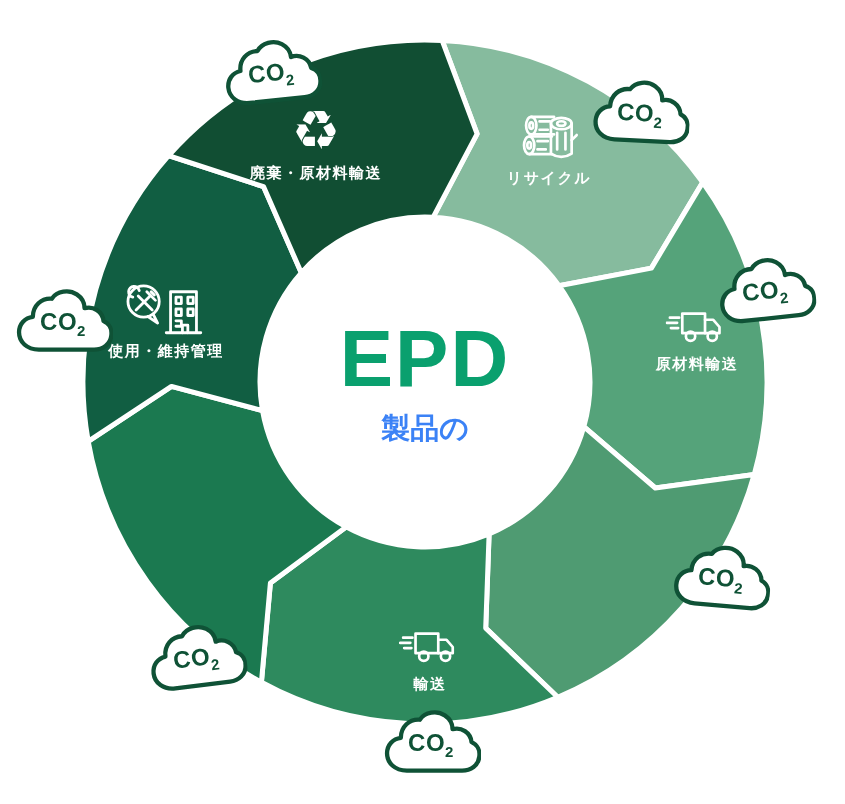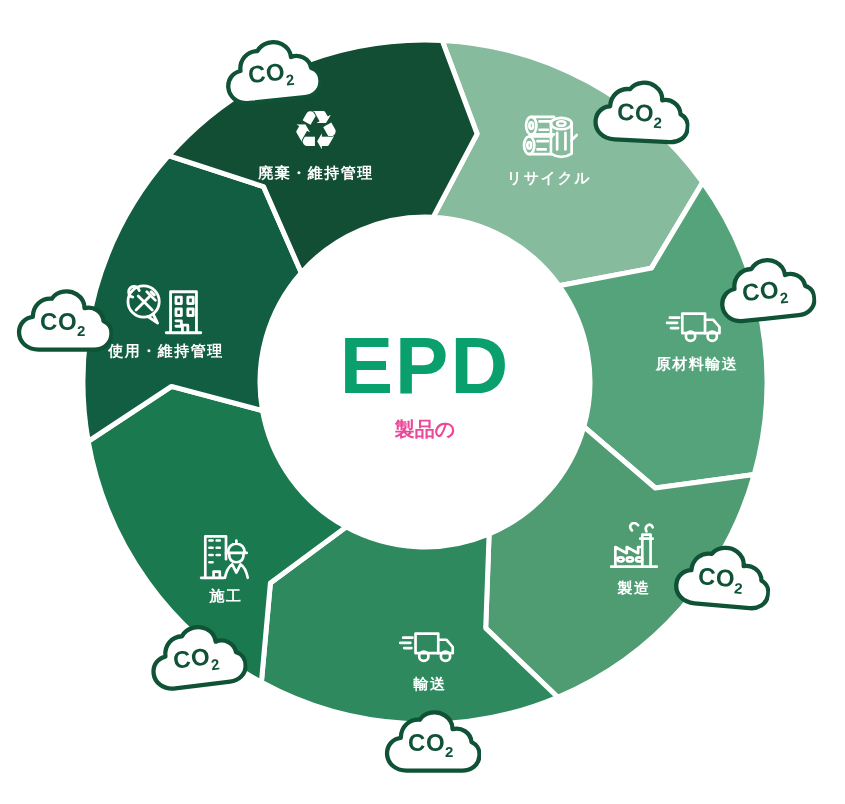--- a/index.html
+++ b/index.html
@@ -20,21 +20,21 @@
   .cloud svg{width:100%;height:100%;display:block;}
   .cloud-path{fill:#ffffff;stroke:#0f5236;stroke-width:5;stroke-linejoin:round;}
   .cloud-text{position:absolute;top:24px;left:0;width:100%;text-align:center;color:#0f5236;
               font-weight:800;font-size:24px;letter-spacing:.5px;}
   .cloud-text .sub{font-size:15px;vertical-align:-6px;}
 
   
   .center{position:absolute;left:425px;top:385px;transform:translate(-50%,-50%);
           text-align:center;width:340px;z-index:2;}
   .epd-title{font-size:80px;font-weight:800;color:#0aa06e;letter-spacing:2px;line-height:1;margin-bottom:8px;}
-  .epd-sub{font-size:20px;font-weight:700;color:#ec4899;line-height:1.5;}
+  .epd-sub{font-size:29px;font-weight:700;color:#3b82f6;line-height:1.5;}
   .epd-sub span{display:block;}
 </style>
 </head>
 <body>
 
 <div class="canvas">
 
   <svg id="wheel-svg" viewBox="0 0 845 804">
       <path d="M442.1,40.4 A342,342 0 0 1 702.7,182.4 L651.4,268.1 L559.0,285.7 A165,165 0 0 0 433.2,217.2 L477.1,133.9 Z" fill="#86bb9e" stroke="#ffffff" stroke-width="5" stroke-linejoin="round"></path>
       <path d="M702.7,182.4 A342,342 0 0 1 754.2,474.6 L655.3,488.0 L583.8,426.7 A165,165 0 0 0 559.0,285.7 L651.4,268.1 Z" fill="#55a37a" stroke="#ffffff" stroke-width="5" stroke-linejoin="round"></path>
@@ -76,82 +76,55 @@
         <path d="M16,7 H38 V26 H16 Z"></path>
         <path d="M38,13 H46 L52,20 V26 H38"></path>
         <circle cx="24" cy="29" r="4.5"></circle>
           <circle cx="45" cy="29" r="4.5"></circle>
         <path d="M4,11 H13 M1,16 H11 M5,21 H12"></path>
       </svg>
     </div>
     <div class="seg-label">原材料輸送</div>
   </div>
 
-  <div class="seg-block" style="left:634px;top:560px;">
-    <div class="seg-icon">
-      <svg width="58" height="50" viewBox="0 0 56 48">
-        <path d="M6,43 H50"></path>
-        <path d="M10,43 V24 L21,30 V24 L32,30 V24 H34"></path>
-        <path d="M36,43 V12 H44 V43 M34,16 H46"></path>
-        <ellipse cx="15" cy="36" rx="3" ry="2"></ellipse>
-          <ellipse cx="24" cy="36" rx="3" ry="2"></ellipse>
-          <ellipse cx="33" cy="36" rx="3" ry="2"></ellipse>
-        <path d="M26,8 C21,3 28,-2 32,3 M40,9 C37,3 45,0 46,5"></path>
-      </svg>
-    </div>
-    <div class="seg-label">製造</div>
-  </div>
 
   <div class="seg-block" style="left:430px;top:660px;">
     <div class="seg-icon">
       <svg width="62" height="42" viewBox="0 0 60 40">
         <path d="M16,7 H38 V26 H16 Z"></path>
         <path d="M38,13 H46 L52,20 V26 H38"></path>
         <circle cx="24" cy="29" r="4.5"></circle>
           <circle cx="45" cy="29" r="4.5"></circle>
         <path d="M4,11 H13 M1,16 H11 M5,21 H12"></path>
       </svg>
     </div>
     <div class="seg-label">輸送</div>
   </div>
 
-  <div class="seg-block" style="left:226px;top:568px;">
-    <div class="seg-icon">
-      <svg width="58" height="50" viewBox="0 0 56 48">
-        <path d="M8,46 V6 H28 V28"></path>
-        <path d="M12,10 h3 M19,10 h3 M12,17 h3 M19,17 h3 M12,24 h3 M19,24 h3 M12,31 h3"></path>
-        <path d="M16,46 V40 H22 V46 M4,46 H26"></path>
-        <path d="M30,21 A8,8 0 0 1 46,21 M28,22 H48 M38,13 V10"></path>
-        <path d="M31,23 Q31,31 38,31 Q45,31 45,23"></path>
-        <path d="M27,46 Q29,36 34,33 M49,46 Q47,36 42,33 M34,33 L38,41 L42,33"></path>
-      </svg>
-    </div>
-    <div class="seg-label">施工</div>
-  </div>
 
   <div class="seg-block" style="left:166px;top:322px;">
     <div class="seg-icon">
       <svg width="82" height="52" viewBox="0 0 76 48">
         <circle cx="17" cy="17" r="14.5"></circle>
         <path d="M26,29 L30,37 L21,31"></path>
         <path d="M12,12 L25,25 M13,7 A5,5 0 1 0 7,13"></path>
         <path d="M10,25 L23,12 M20,8 L28,16 M24,8 l3,3"></path>
         <path d="M42,46 V8 H66 V46 M38,46 H70"></path>
         <path d="M47,13 h5 v6 h-5 z M58,13 h5 v6 h-5 z M47,24 h5 v6 h-5 z M58,24 h5 v6 h-5 z M47,35 h5 v5 h-5"></path>
         <path d="M53,46 V39 H58 V46"></path>
       </svg>
     </div>
     <div class="seg-label">使用・維持管理</div>
   </div>
 
   <div class="seg-block" style="left:316px;top:143px;">
     <div class="seg-icon">
       <div class="recycle-glyph">♻</div>
     </div>
-    <div class="seg-label">廃棄・維持管理</div>
+    <div class="seg-label">廃棄・原材料輸送</div>
   </div>
 
   <div class="cloud" style="left:221px;top:35px;transform:rotate(-6deg);">
     <svg viewBox="0 0 116 82">
         <path class="cloud-path" d="M30,73 C16,73 7,64 7,53 C7,43 14,36 23,35 C23,22 33,13 45,14 C51,5 65,3 74,9 C80,13 83,19 83,25 C93,22 104,29 105,40 C112,43 115,50 114,57 C113,67 104,73 94,73 Z"></path>
       </svg>
     <div class="cloud-text"><span>CO</span><span class="sub">2</span></div>
   </div>
   <div class="cloud" style="left:590px;top:75px;transform:rotate(3deg);">
     <svg viewBox="0 0 116 82">

